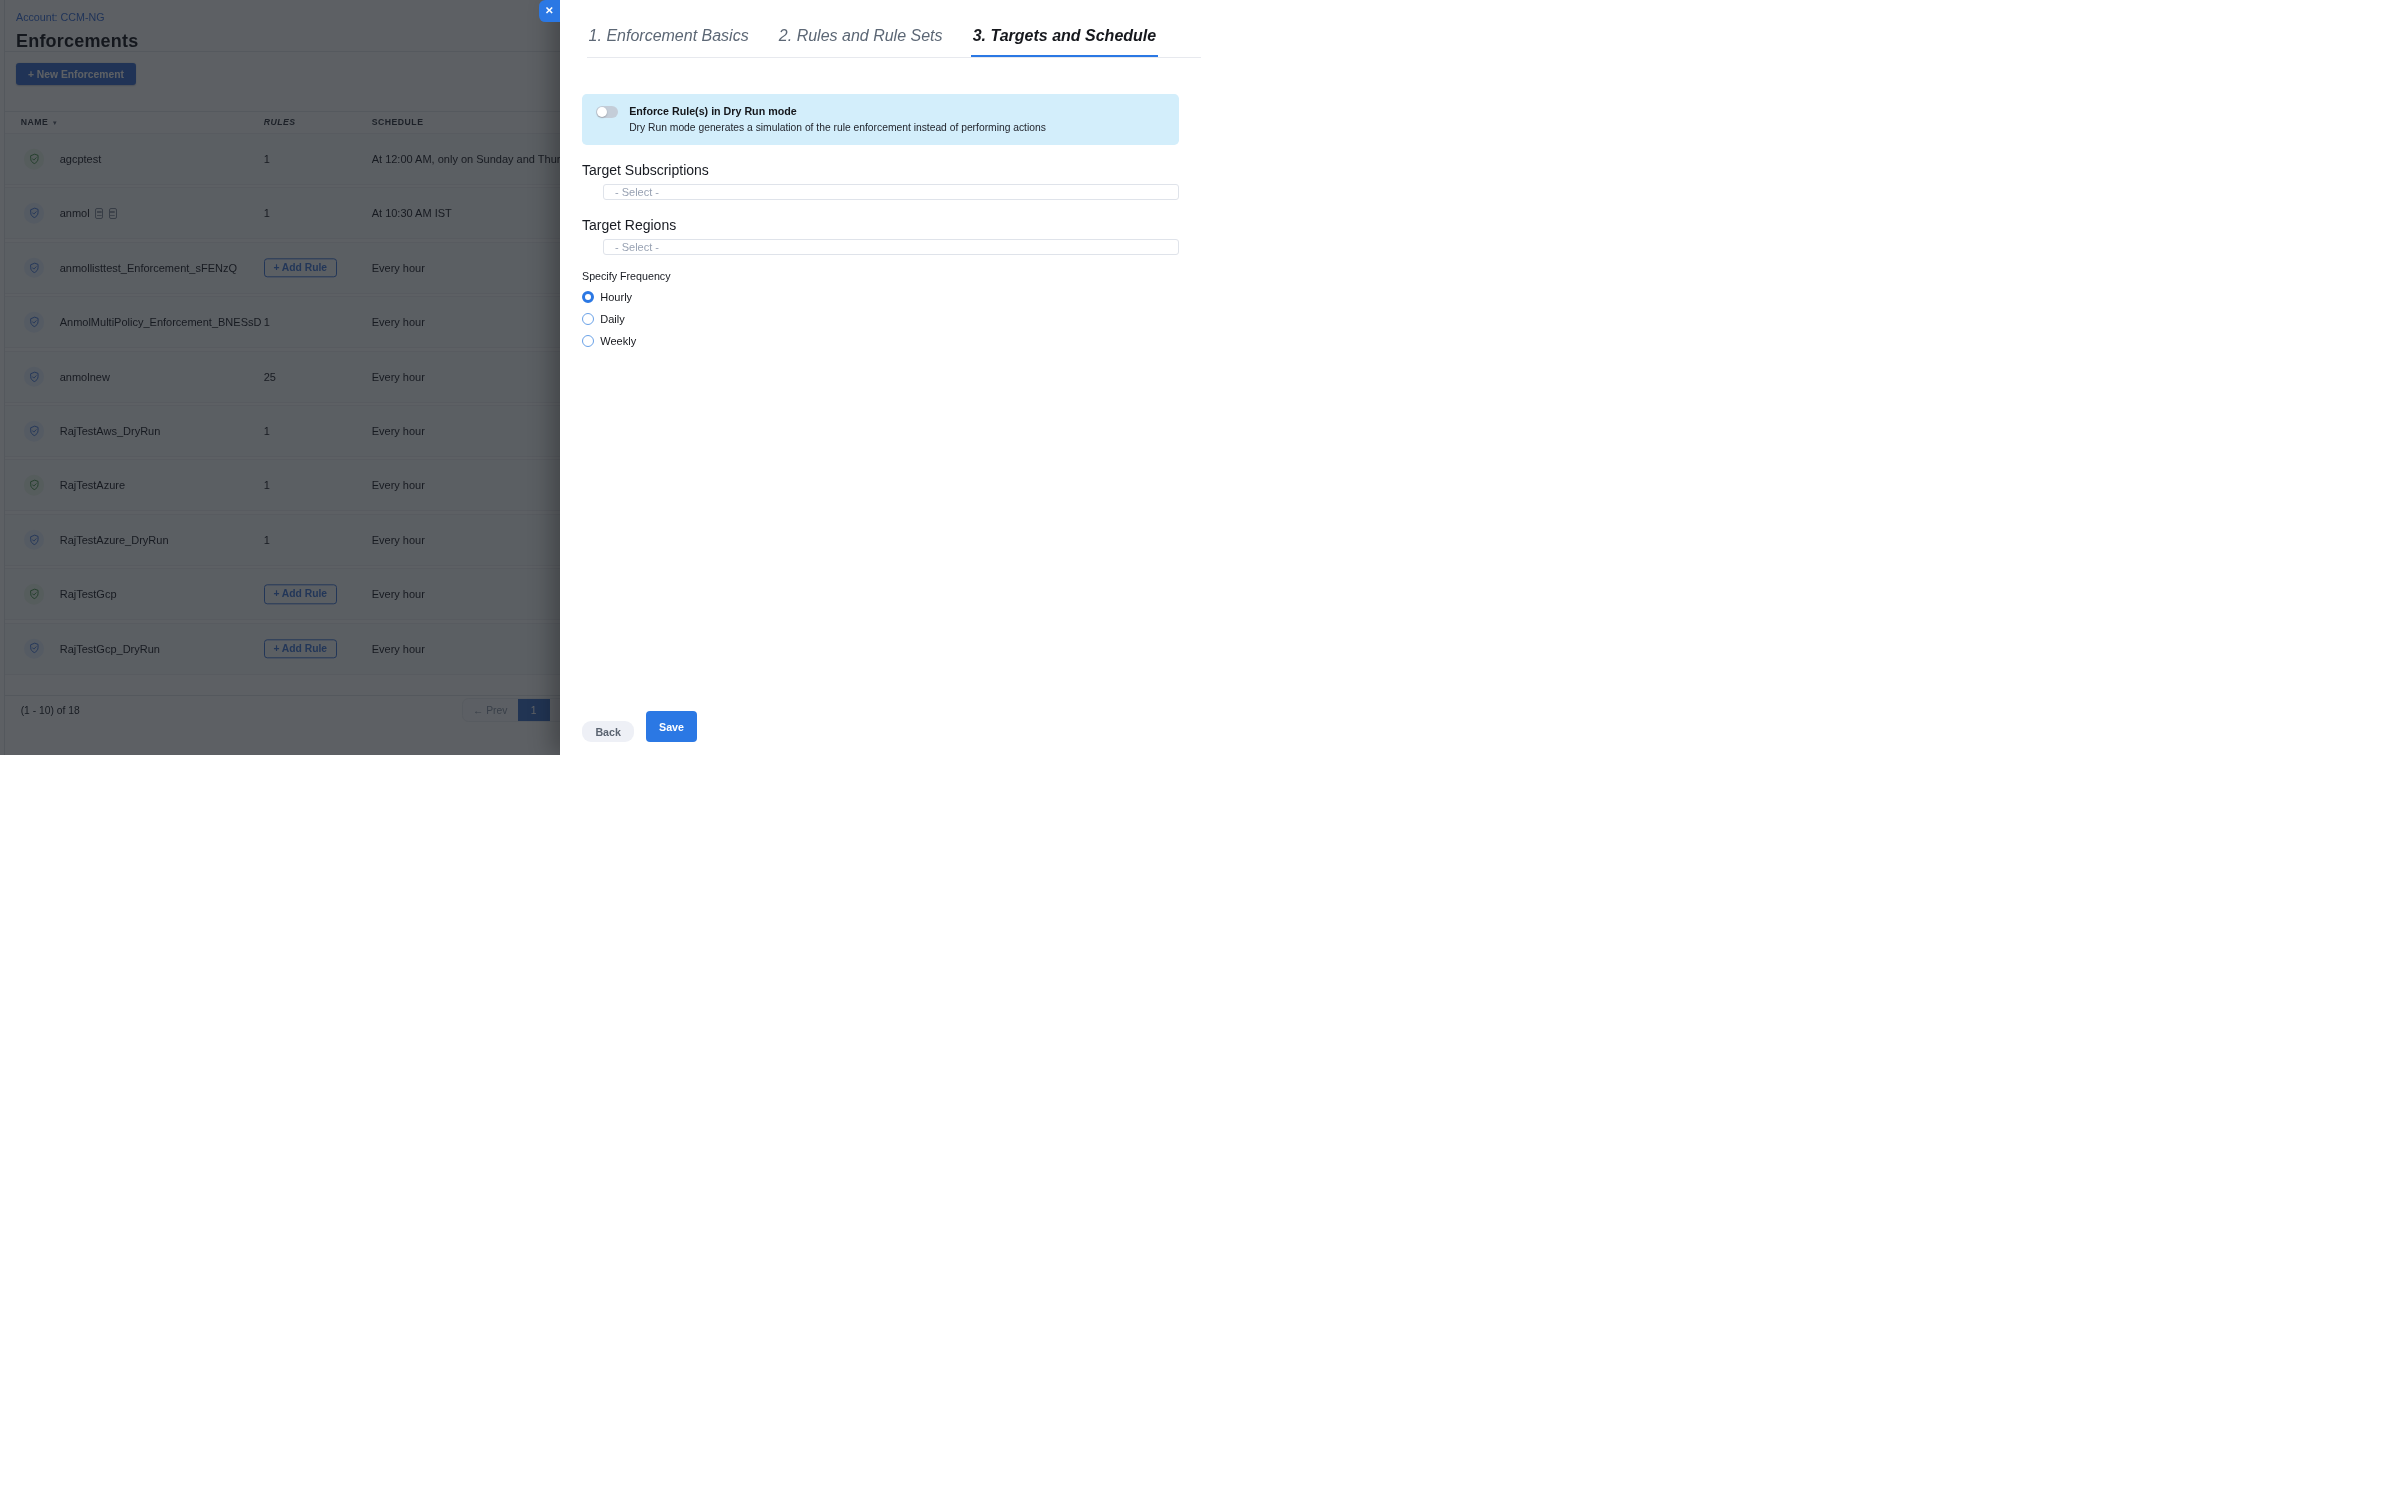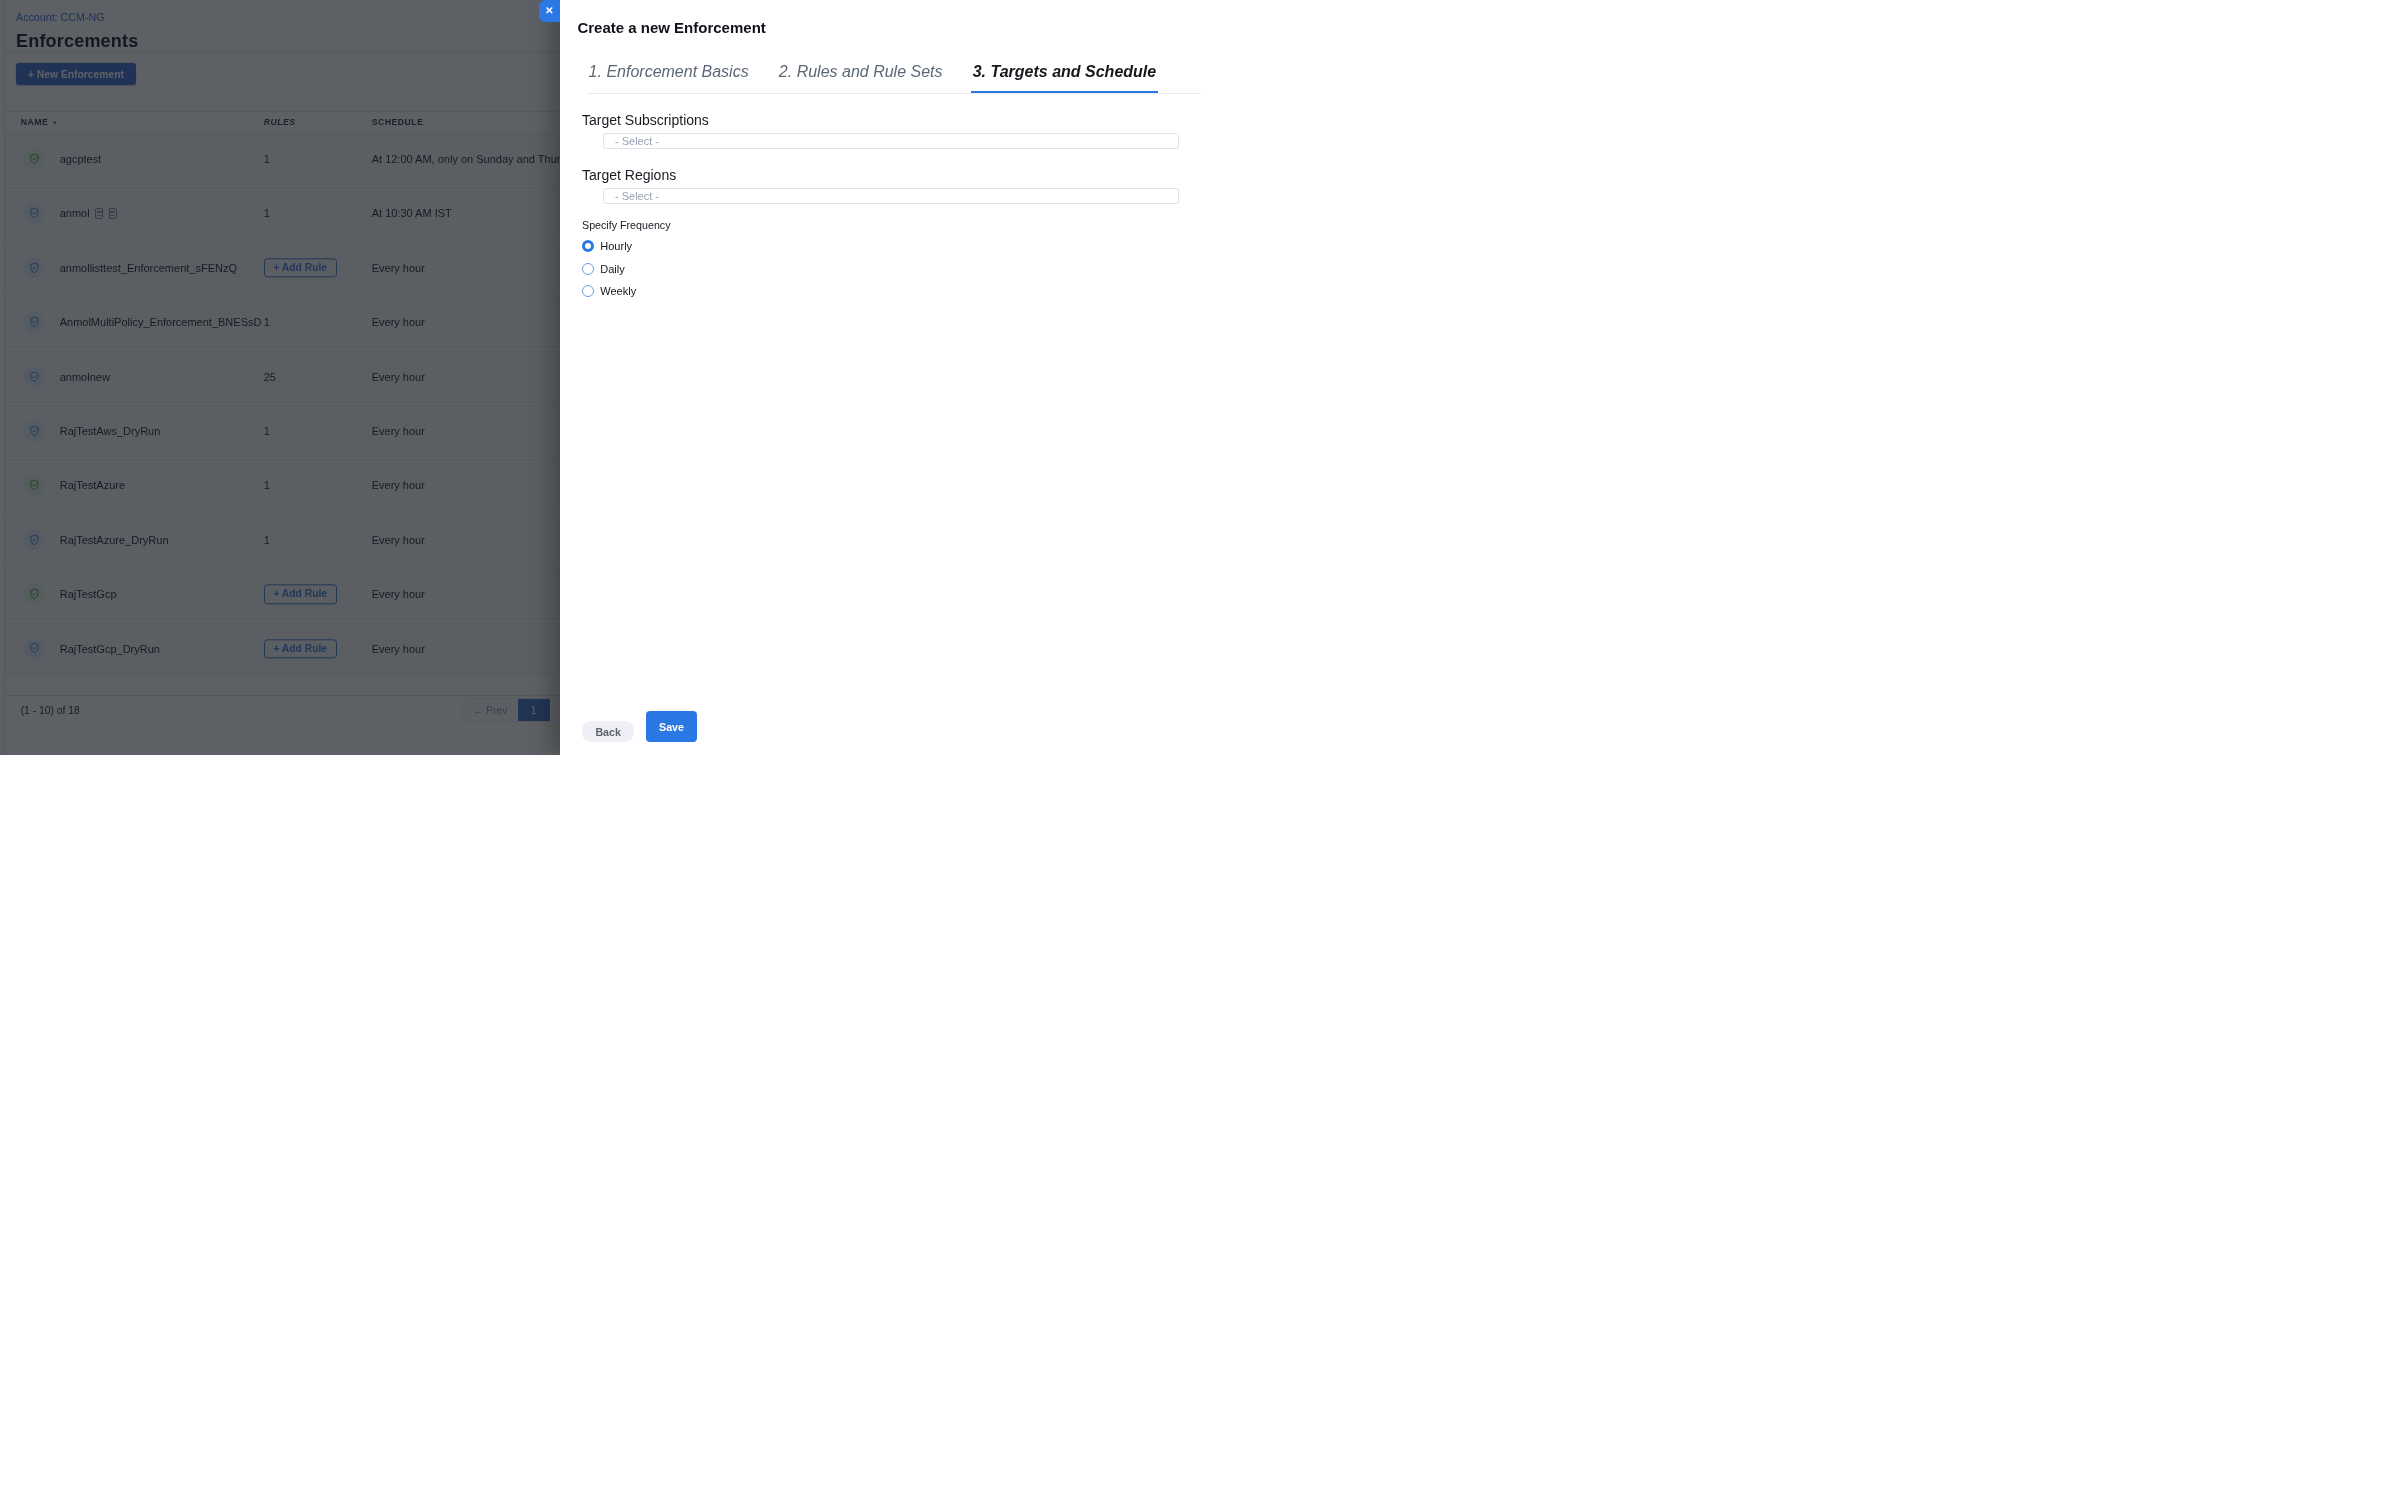--- a/index.html
+++ b/index.html
@@ -264,29 +264,37 @@
         <span class="pager-prev">← Prev</span>
         <span class="pager-page">1</span>
       </div>
     </div>
   </div>
 
   <div class="backdrop"></div>
 
   <aside class="panel">
     <button class="close-btn">✕</button>
-    <h2 class="panel-title">Create a new Enforcement</h2>
 
     <div class="tabs">
       <div class="tab">1. Enforcement Basics</div>
       <div class="tab">2. Rules and Rule Sets</div>
       <div class="tab active">3. Targets and Schedule</div>
     </div>
 
     <div class="panel-body">
+      <div class="dryrun-box">
+        <div class="toggle">
+            <span class="knob"></span>
+          </div>
+        <div>
+          <div class="dryrun-title">Enforce Rule(s) in Dry Run mode</div>
+          <div class="dryrun-desc">Dry Run mode generates a simulation of the rule enforcement instead of performing actions</div>
+        </div>
+      </div>
 
       <div class="field-label">Target Subscriptions</div>
       <div class="select">
         <span class="placeholder">- Select -</span>
       </div>
 
       <div class="field-label">Target Regions</div>
       <div class="select">
         <span class="placeholder">- Select -</span>
       </div>

